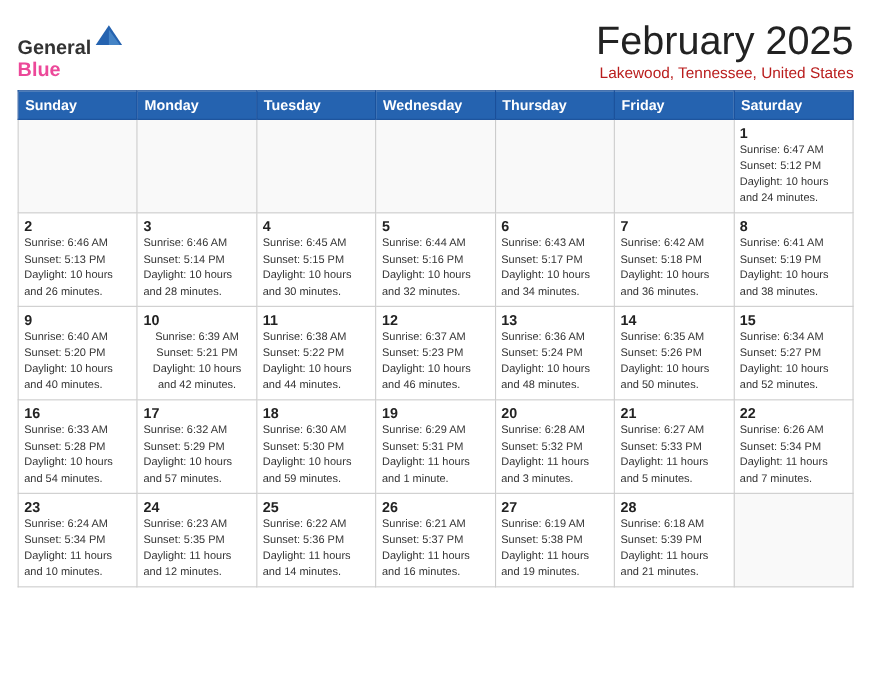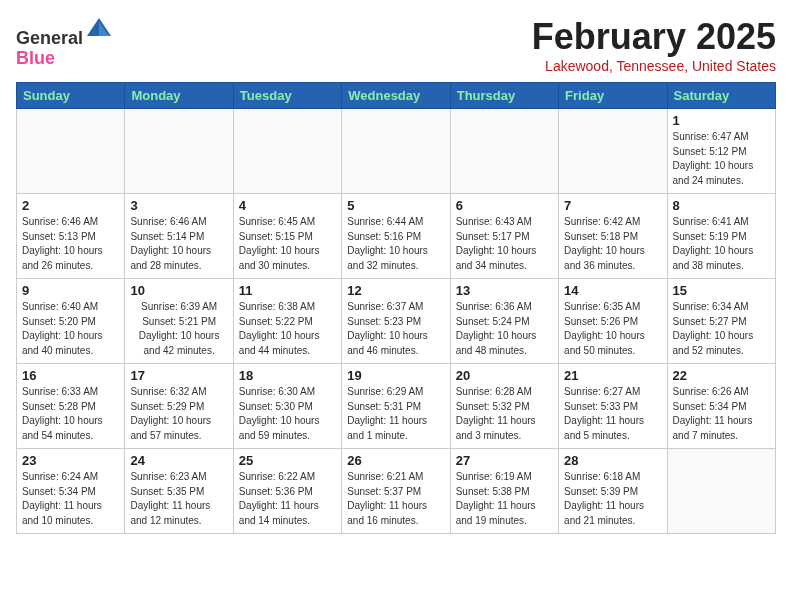--- a/index.html
+++ b/index.html
@@ -6,21 +6,21 @@
     body {
       font-family: Arial, sans-serif;
       background: #fff;
       width: 792px;
       min-height: 612px;
       padding: 16px;
     }
     .header {
       display: flex;
       justify-content: space-between;
-      align-items: flex-start;
+      align-items: flex-end;
       margin-bottom: 8px;
     }
     .logo {
       display: flex;
       align-items: center;
     }
     .logo-text {
       font-size: 18px;
       font-weight: bold;
       line-height: 1.1;
@@ -30,35 +30,35 @@
     .logo-icon {
       width: 28px;
       height: 28px;
       margin-left: 2px;
     }
     .title-block {
       text-align: right;
     }
     .month-title {
       font-size: 36px;
-      font-weight: bold;
+      font-weight: normal;
       color: #222;
     }
     .location {
       font-size: 14px;
       color: #b91c1c;
     }
     .calendar {
       width: 100%;
       border-collapse: collapse;
       border: 1px solid #ccc;
     }
     .calendar th {
       background: #2563b0;
-      color: #86efac;
+      color: #ffffff;
       font-size: 13px;
       font-weight: bold;
       padding: 5px 6px;
       border: 1px solid #1a4f9a;
       text-align: left;
     }
     .calendar td {
       border: 1px solid #ccc;
       vertical-align: top;
       padding: 4px 5px;

